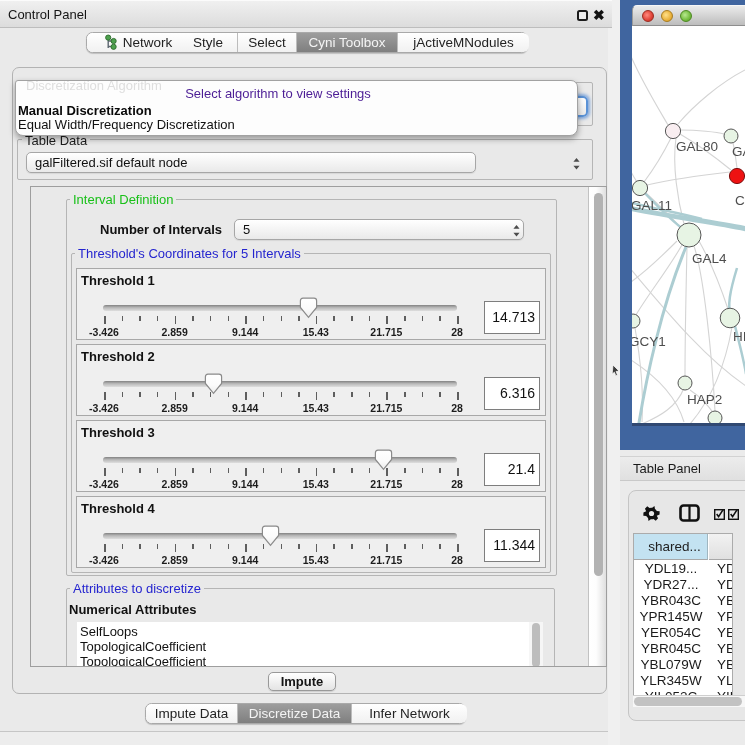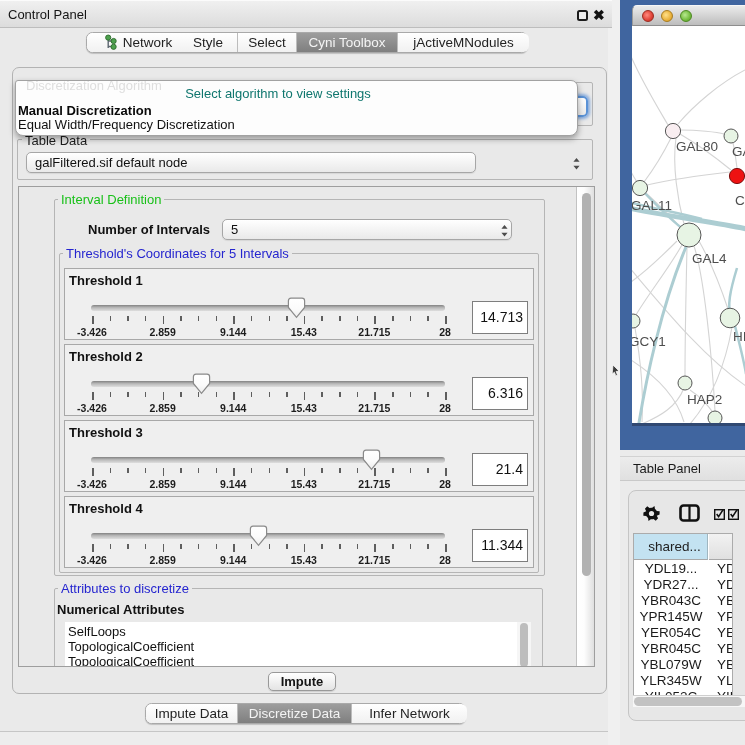--- a/index.html
+++ b/index.html
@@ -26,21 +26,21 @@
 
 .tbox { border:1px solid #b5b5b5; border-radius:2px; }
 .tlab { font-size:13px; background:#e9e9e9; padding:0 3px; white-space:nowrap; z-index:2; }
 
 
 .combo { height:21px; background:linear-gradient(#ffffff,#e9e9e9); border:1px solid #a6a6a6; border-radius:5px; font-size:13px; color:#111; line-height:19px; box-shadow:0 1px 1px rgba(0,0,0,0.08); }
 .combo .ct { left:8px; top:0; position:absolute; }
 .spin { position:absolute; width:9px; height:14px; }
 
 
-#scrollpane { left:18px; top:186px; width:577px; height:481px; border:1px solid #9e9e9e; overflow:hidden; background:#e9e9e9; }
+#scrollpane { left:30px; top:186px; width:577px; height:481px; border:1px solid #9e9e9e; overflow:hidden; background:#e9e9e9; }
 #vsb-track { left:557px; top:0; width:19px; height:479px; background:linear-gradient(90deg,#ffffff,#fdfdfd 40%,#dcdcdc); border-left:1px solid #c2c2c2; }
 #vsb-thumb { left:563px; top:6px; width:9px; height:383px; background:#b2b2b2; border-radius:4.5px; }
 
 
 .thp { width:470px; height:72px; background:#efefef; border:1px solid #a8a8a8; }
 .thlab { left:4px; top:4px; font-weight:bold; font-size:13px; color:#111; position:absolute; }
 .track { left:26px; top:36px; width:354px; height:6px; border-radius:3px; background:linear-gradient(#828282,#b9b9b9 45%,#dedede); position:absolute; }
 .tick { top:47px; width:1.5px; background:#5e5e5e; position:absolute; }
 .tlbl { top:57px; width:60px; text-align:center; font-size:10.5px; font-weight:bold; color:#1d1d1d; position:absolute; }
 .thumb { position:absolute; top:28px; }
@@ -50,21 +50,21 @@
 #attlist { left:64px; top:621px; width:466px; height:45px; background:#fff; font-size:13px; color:#111; }
 #attlist .it { left:3px; position:absolute; white-space:nowrap; }
 #alsb { left:516px; top:621px; width:14px; height:45px; background:#f6f6f6; }
 #alsb-th { left:518.5px; top:622px; width:8.5px; height:44px; background:#bdbdbd; border-radius:4px; }
 
 #applybtn { left:268px; top:672px; width:68px; height:19px; background:linear-gradient(#ffffff,#e4e4e4); border:1px solid #999; border-radius:5px; text-align:center; font-size:13px; font-weight:600; color:#141414; line-height:17px; box-shadow:0 1px 1px rgba(0,0,0,0.12); }
 
 
 #popup { left:15px; top:80px; width:563px; height:56px; background:#fdfdfd; border:1px solid #a2a2a2; border-radius:3px 7px 8px 8px; box-shadow:0 3px 6px rgba(0,0,0,0.35); z-index:10; }
 #popup .ghost { left:10px; top:-3px; font-size:13px; color:#dedede; position:absolute; }
-#popup .i1 { left:0; top:5px; width:524px; text-align:center; font-size:13px; color:#0f766e; position:absolute; }
+#popup .i1 { left:0; top:5px; width:524px; text-align:center; font-size:13px; color:#4c1d95; position:absolute; }
 #popup .i2 { left:2px; top:21.5px; font-size:13px; font-weight:bold; color:#090909; position:absolute; }
 #popup .i3 { left:2px; top:35.5px; font-size:13px; color:#111; position:absolute; }
 
 
 #bluebg { left:620px; top:0; width:125px; height:450px; background:#40659f; }
 #nw-title { left:632px; top:5px; width:113px; height:21px; background:linear-gradient(#ebebeb,#bdbdbd); border-bottom:1px solid #8e8e8e; border-top:1px solid #f6f6f6; border-left:1px solid #9a9a9a; border-radius:5px 0 0 0; }
 .tl { width:12px; height:12px; border-radius:50%; top:4px; }
 #canvas { left:632px; top:26px; width:113px; height:397px; background:#fff; }
 #canvas-shadow { left:632px; top:423px; width:113px; height:3px; background:rgba(30,40,60,0.45); }
 

